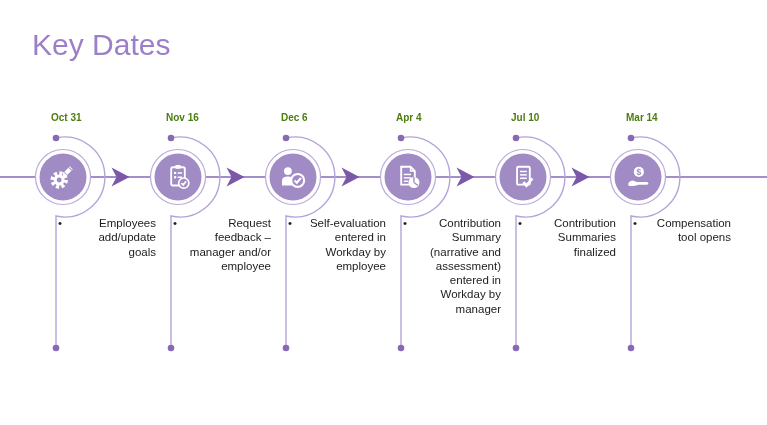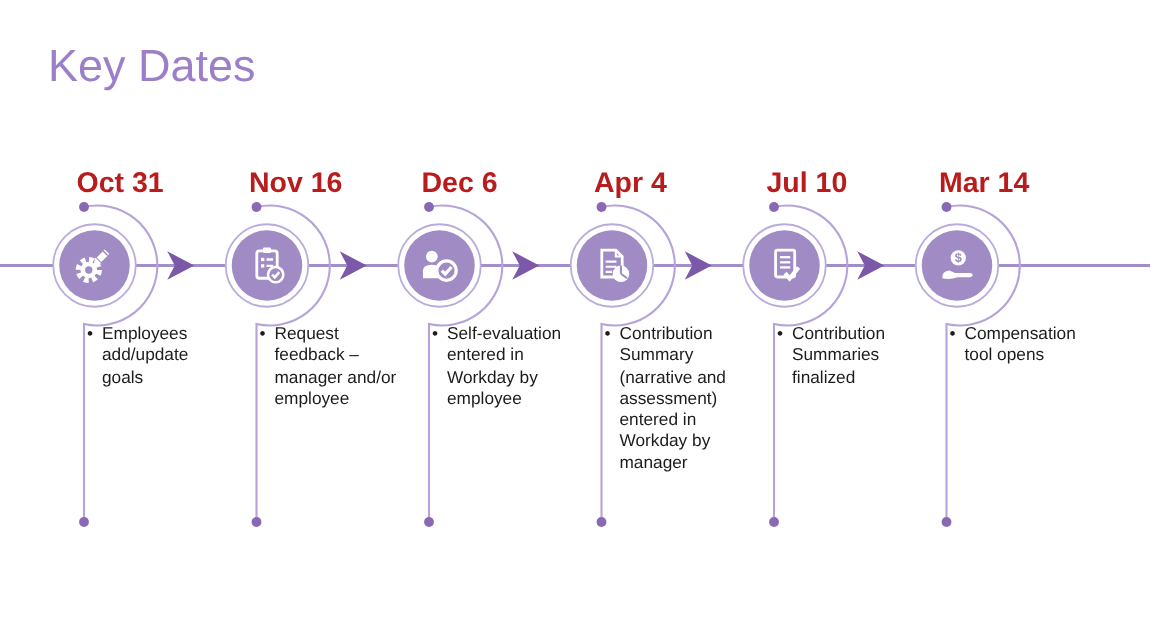--- a/index.html
+++ b/index.html
@@ -6,26 +6,26 @@
   #slide{
     position:relative;width:767px;height:376px;background:#ffffff;overflow:hidden;
     font-family:"Liberation Sans",sans-serif;
   }
   #slide-title{
     position:absolute;left:32px;top:28px;font-size:30px;font-weight:400;
     color:#9C7FC9;letter-spacing:0;
   }
   svg.decor{position:absolute;left:0;top:0;}
   .date-label{
-    position:absolute;top:112px;width:90px;font-size:19px;font-weight:700;color:#b91c1c;
+    position:absolute;top:112px;width:90px;font-size:10px;font-weight:700;color:#4d7c0f;
   }
   .icon-box{position:absolute;top:160px;width:34px;height:34px;}
   .icon-box svg{display:block;width:34px;height:34px;}
   .bullets{position:absolute;top:216px;width:99px;}
-  .bullets ul{list-style:none;margin:0;padding:0;}
+  .bullets ul{list-style:none;margin:0;padding:0;text-align:right;}
   .bullets li{
     position:relative;padding-left:11px;margin:0 0 2px 0;
     font-size:11.5px;line-height:14.3px;color:#1c1c1c;white-space:pre-line;
   }
   .bullets li::before{content:"\2022";position:absolute;left:1px;top:0;color:#1c1c1c;}
   
   .m0 .date-label{left:51px}.m1 .date-label{left:166px}.m2 .date-label{left:281px}
   .m3 .date-label{left:396px}.m4 .date-label{left:511px}.m5 .date-label{left:626px}
   .m0 .icon-box{left:46px}.m1 .icon-box{left:161px}.m2 .icon-box{left:276px}
   .m3 .icon-box{left:391px}.m4 .icon-box{left:506px}.m5 .icon-box{left:621px}

